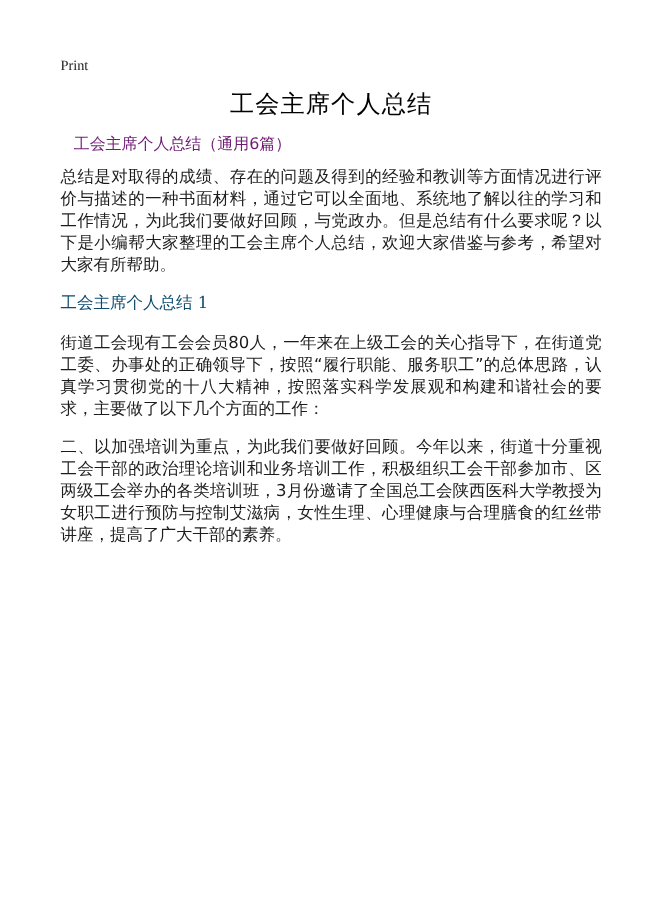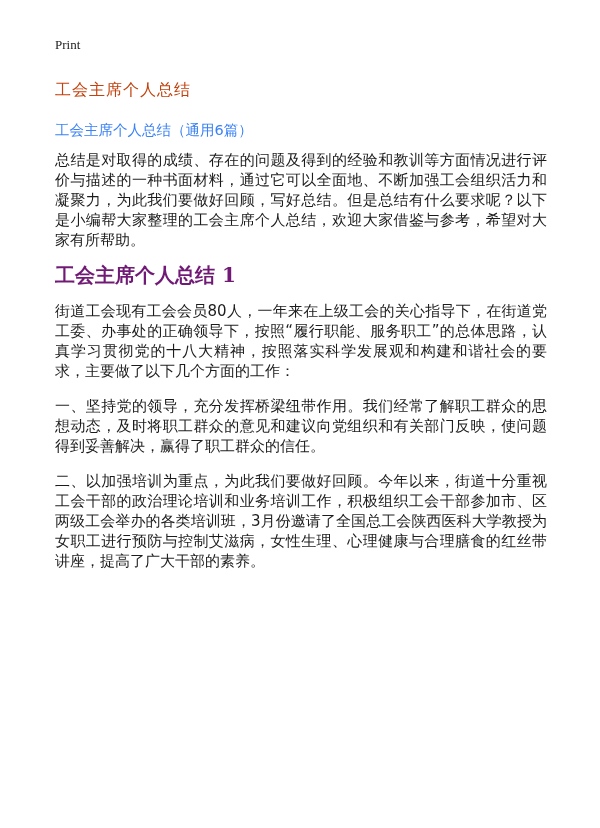--- a/index.html
+++ b/index.html
@@ -12,81 +12,80 @@
       font-family: "DejaVu Sans", "Liberation Sans", sans-serif;
     }
     .page {
       position: absolute;
       left: 55px;
       top: 0;
       width: 492px;
     }
     .print-label {
       position: absolute;
-      top: 37px;
+      top: 52px;
       left: 0;
       font-family: "Liberation Serif", "DejaVu Serif", serif;
       font-size: 13px;
       color: #222;
     }
     .doc-title {
       position: absolute;
       top: 80px;
       left: 0;
       width: 492px;
-      text-align: left;
-      font-size: 16px;
+      text-align: center;
+      font-size: 22px;
       font-weight: normal;
       letter-spacing: 1px;
-      color: #c2410c;
+      color: #000000;
       margin: 0;
     }
     .doc-subtitle {
       position: absolute;
       top: 121px;
-      left: 0;
+      left: 12px;
       font-size: 14.5px;
-      color: #3b82f6;
+      color: #701a75;
     }
     .content {
       position: absolute;
       top: 150px;
       left: 0;
       width: 492px;
     }
     .para {
       font-size: 15px;
       line-height: 20px;
       margin: 0 0 15px 0;
       text-align: justify;
       word-break: break-all;
       color: #1c1c1c;
     }
     .section-heading {
-      font-size: 20px;
-      font-weight: bold;
+      font-size: 15px;
+      font-weight: normal;
       line-height: 20px;
       margin: 4px 0 16px 0;
-      color: #701a75;
+      color: #0c4a6e;
       font-family: "DejaVu Serif", "Liberation Serif", serif;
     }
   </style>
 </head>
 <body>
 
 <div class="page">
   <div class="print-label">Print</div>
 
   <h1 class="doc-title">工会主席个人总结</h1>
 
   <div class="doc-subtitle">工会主席个人总结（通用6篇）</div>
 
   <div class="content">
-    <p class="para">总结是对取得的成绩、存在的问题及得到的经验和教训等方面情况进行评价与描述的一种书面材料，通过它可以全面地、不断加强工会组织活力和凝聚力，为此我们要做好回顾，写好总结。但是总结有什么要求呢？以下是小编帮大家整理的工会主席个人总结，欢迎大家借鉴与参考，希望对大家有所帮助。</p>
+    <p class="para">总结是对取得的成绩、存在的问题及得到的经验和教训等方面情况进行评价与描述的一种书面材料，通过它可以全面地、系统地了解以往的学习和工作情况，为此我们要做好回顾，与党政办。但是总结有什么要求呢？以下是小编帮大家整理的工会主席个人总结，欢迎大家借鉴与参考，希望对大家有所帮助。</p>
 
     <div class="section-heading">工会主席个人总结 1</div>
 
     <p class="para">街道工会现有工会会员80人，一年来在上级工会的关心指导下，在街道党工委、办事处的正确领导下，按照“履行职能、服务职工”的总体思路，认真学习贯彻党的十八大精神，按照落实科学发展观和构建和谐社会的要求，主要做了以下几个方面的工作：</p>
-    <p class="para">一、坚持党的领导，充分发挥桥梁纽带作用。我们经常了解职工群众的思想动态，及时将职工群众的意见和建议向党组织和有关部门反映，使问题得到妥善解决，赢得了职工群众的信任。</p>
     <p class="para">二、以加强培训为重点，为此我们要做好回顾。今年以来，街道十分重视工会干部的政治理论培训和业务培训工作，积极组织工会干部参加市、区两级工会举办的各类培训班，3月份邀请了全国总工会陕西医科大学教授为女职工进行预防与控制艾滋病，女性生理、心理健康与合理膳食的红丝带讲座，提高了广大干部的素养。</p>
 
   </div>
 </div>
 
 </body></html>

